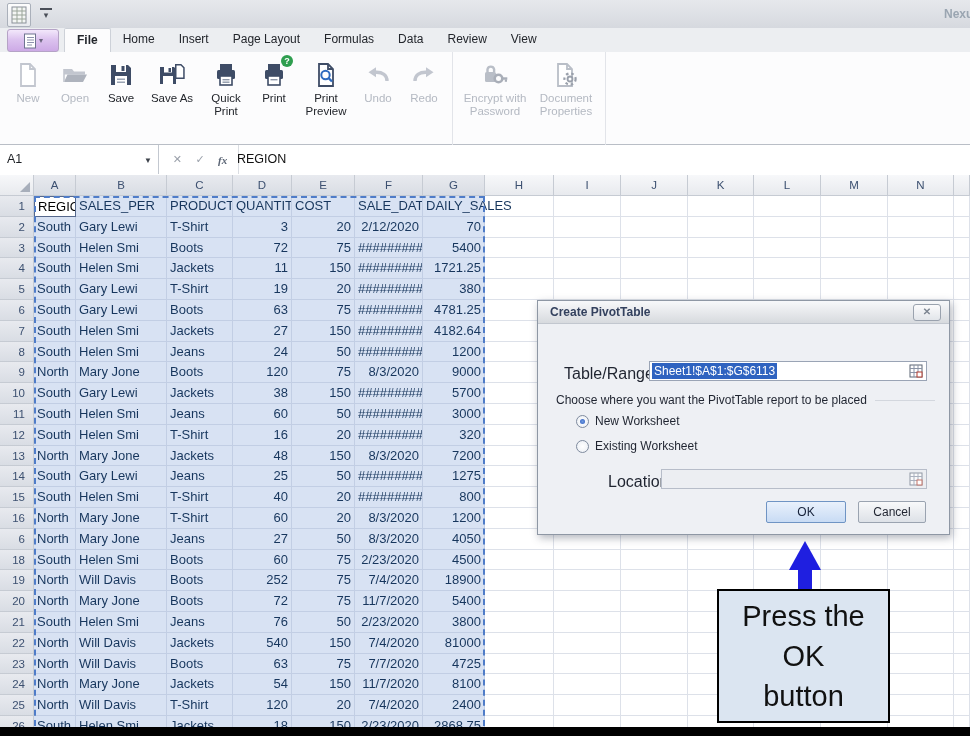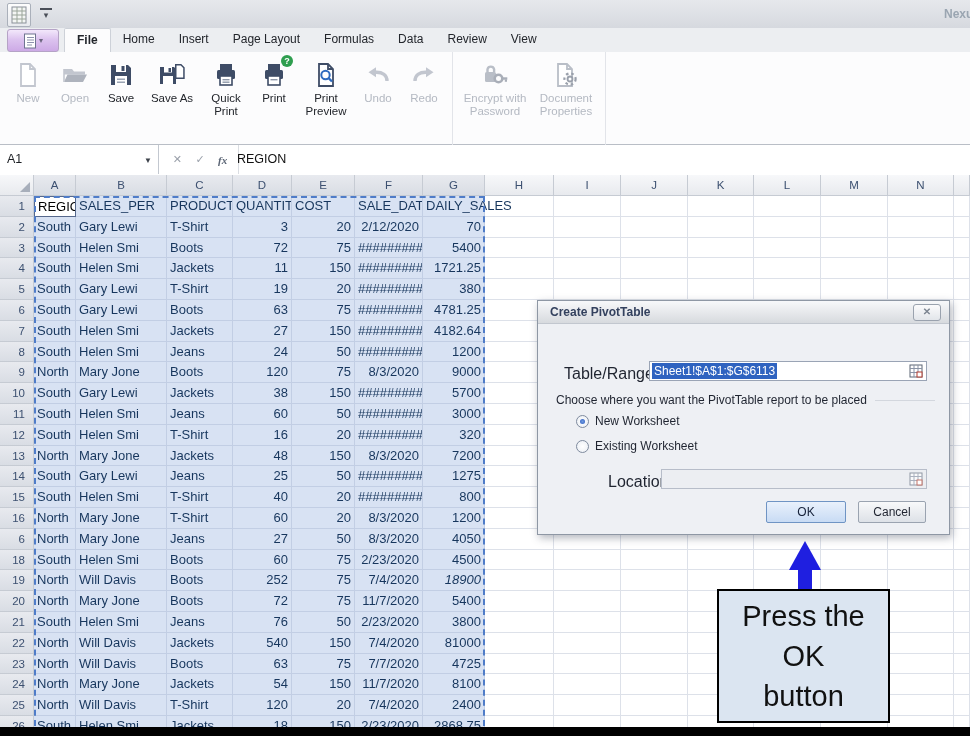--- a/index.html
+++ b/index.html
@@ -629,21 +629,21 @@
         <div class="gc cell" style="width: 16px; height: 20.8px;"></div>
       </div>
       <div class="grow">
         <div class="gc rowhdr selhdr" style="width: 34px; height: 20.8px;">19</div>
         <div class="gc cell sel" style="width: 42px; height: 20.8px;">North</div>
         <div class="gc cell sel" style="width: 91px; height: 20.8px;">Will Davis</div>
         <div class="gc cell sel" style="width: 66px; height: 20.8px;">Boots</div>
         <div class="gc cell sel num" style="width: 59px; height: 20.8px;">252</div>
         <div class="gc cell sel num" style="width: 63px; height: 20.8px;">75</div>
         <div class="gc cell sel num" style="width: 68px; height: 20.8px;">7/4/2020</div>
-        <div class="gc cell sel num" style="width: 62px; height: 20.8px; font-style: italic;">18900</div>
+        <div class="gc cell sel num" style="width: 62px; height: 20.8px;">18900</div>
         <div class="gc cell" style="width: 69px; height: 20.8px;"></div>
         <div class="gc cell" style="width: 67px; height: 20.8px;"></div>
         <div class="gc cell" style="width: 67px; height: 20.8px;"></div>
         <div class="gc cell" style="width: 66px; height: 20.8px;"></div>
         <div class="gc cell" style="width: 67px; height: 20.8px;"></div>
         <div class="gc cell" style="width: 67px; height: 20.8px;"></div>
         <div class="gc cell" style="width: 66px; height: 20.8px;"></div>
         <div class="gc cell" style="width: 16px; height: 20.8px;"></div>
       </div>
       <div class="grow">

